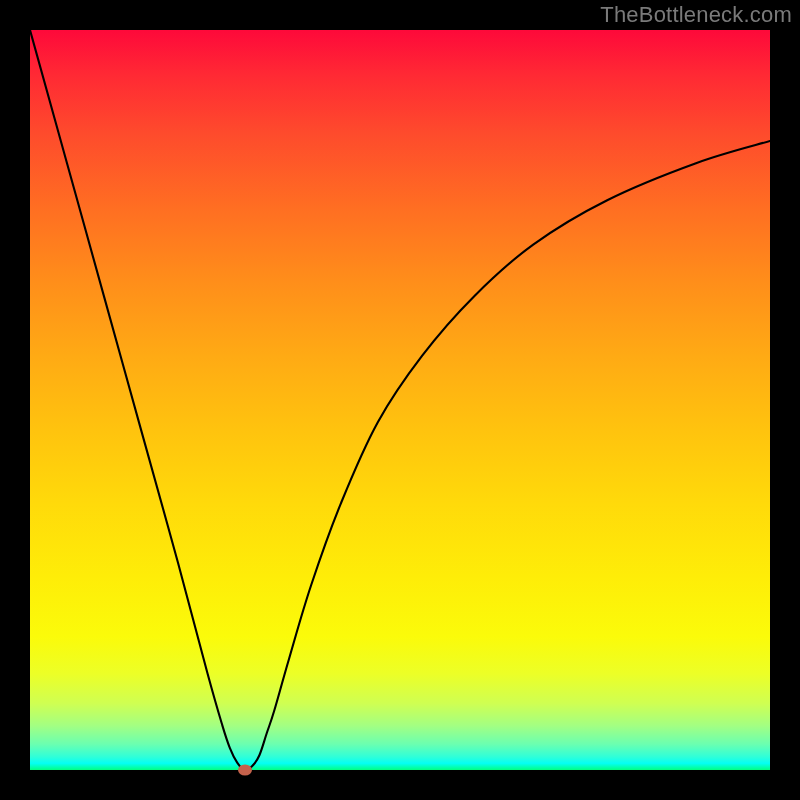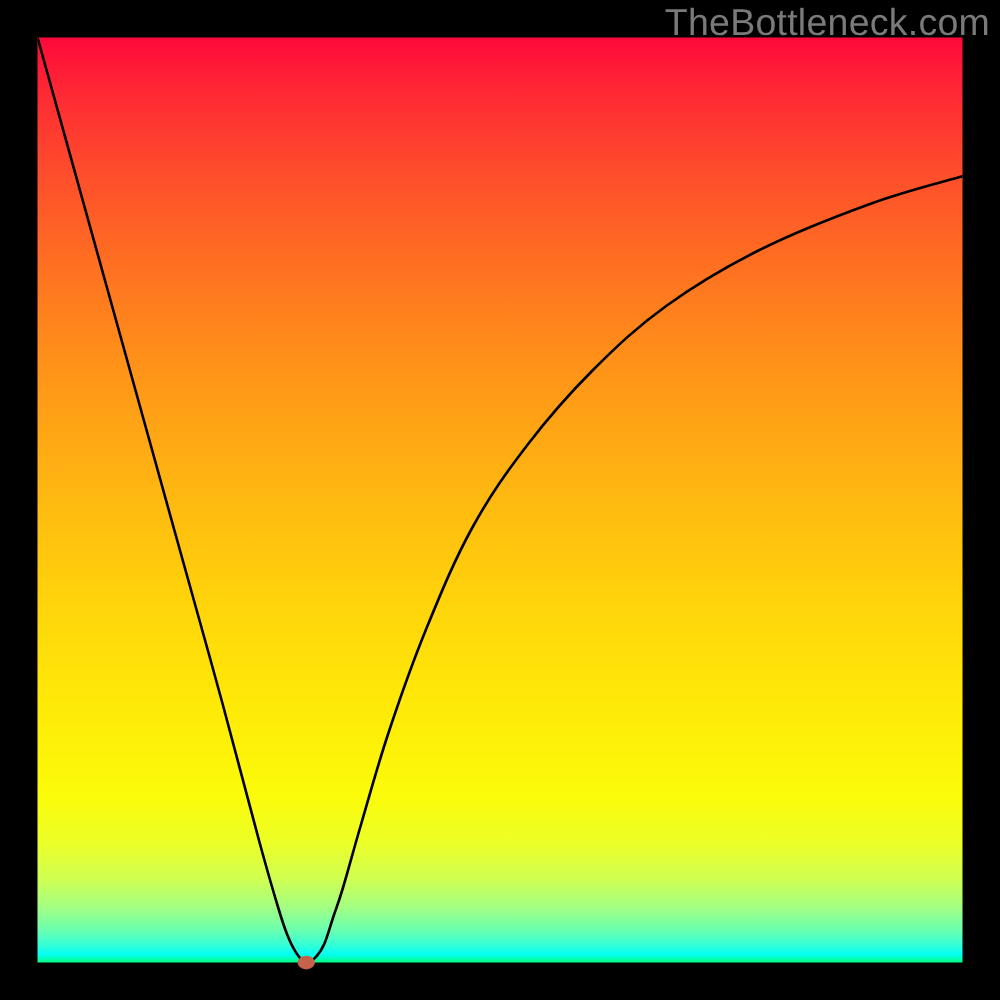--- a/index.html
+++ b/index.html
@@ -9,21 +9,21 @@
     width: 800px;
     height: 800px;
     background: #000;
   }
   .watermark {
     position: absolute;
     top: 2px;
     right: 8px;
     color: #7a7a7a;
     font-family: Arial, Helvetica, sans-serif;
-    font-size: 30px;
+    font-size: 22px;
     letter-spacing: 0.2px;
     z-index: 10;
   }
   .plot-area {
     position: absolute;
     left: 30px;
     top: 30px;
     width: 740px;
     height: 740px;
     background: linear-gradient(to bottom,

